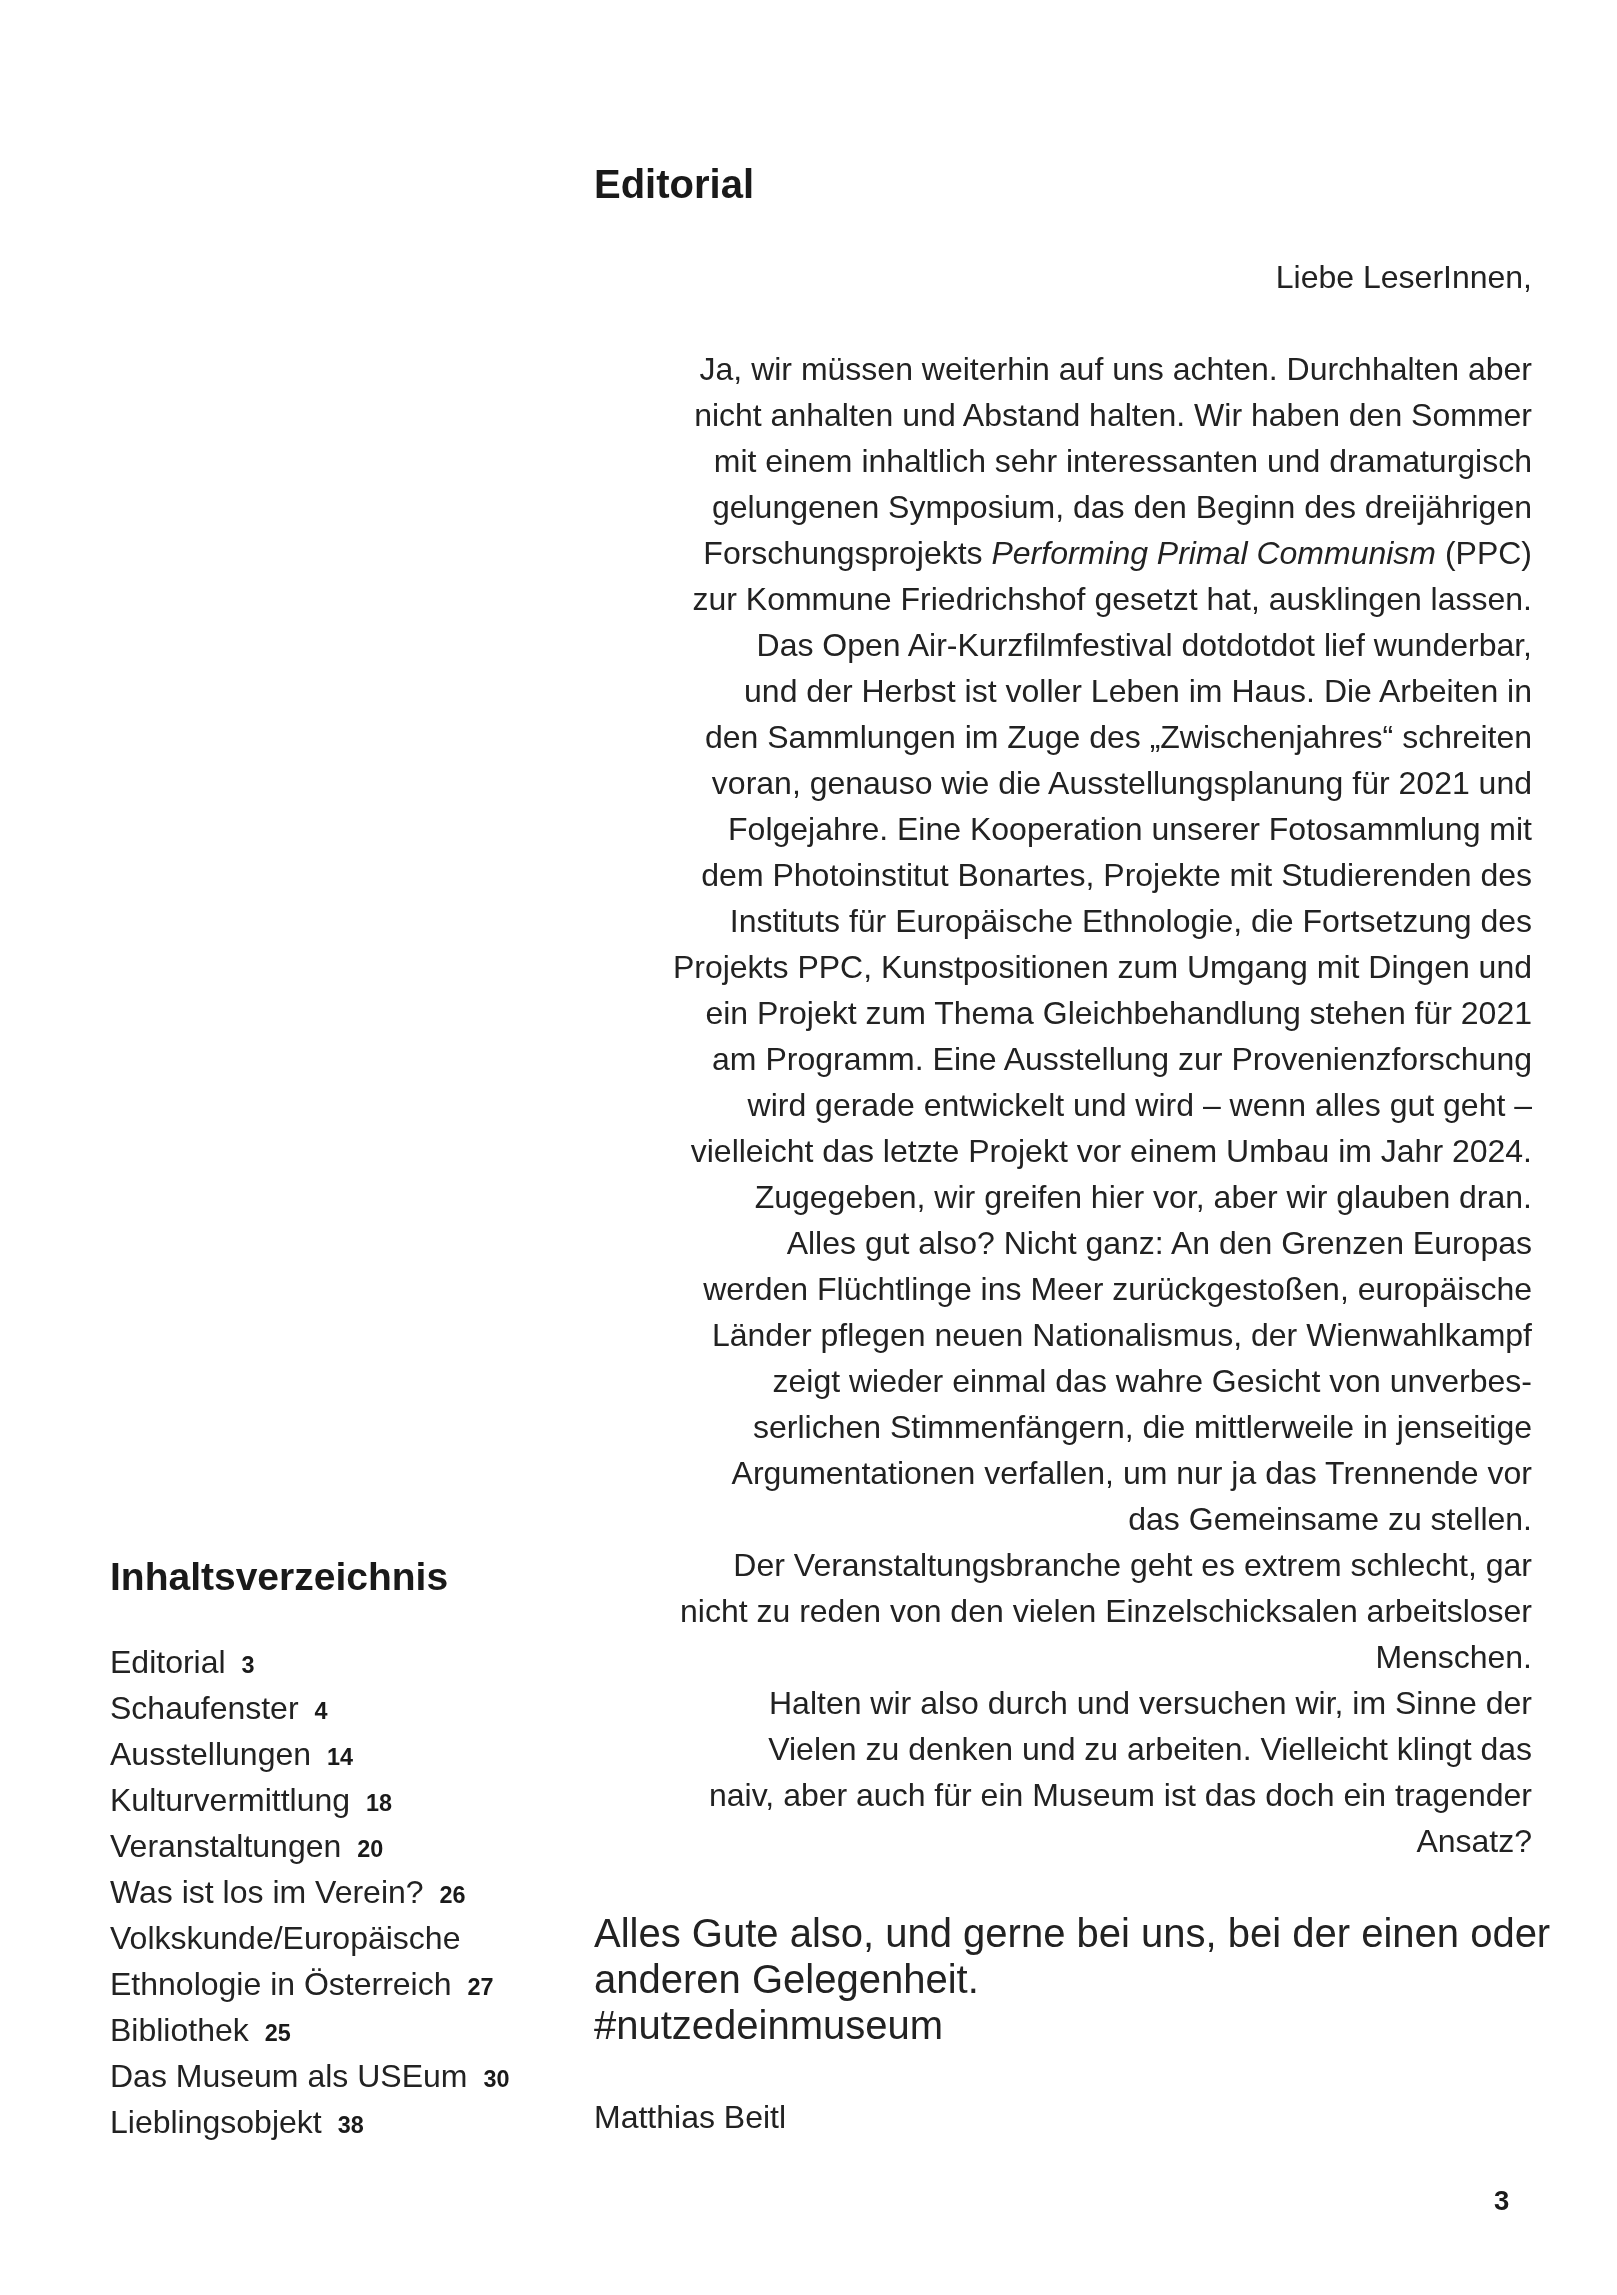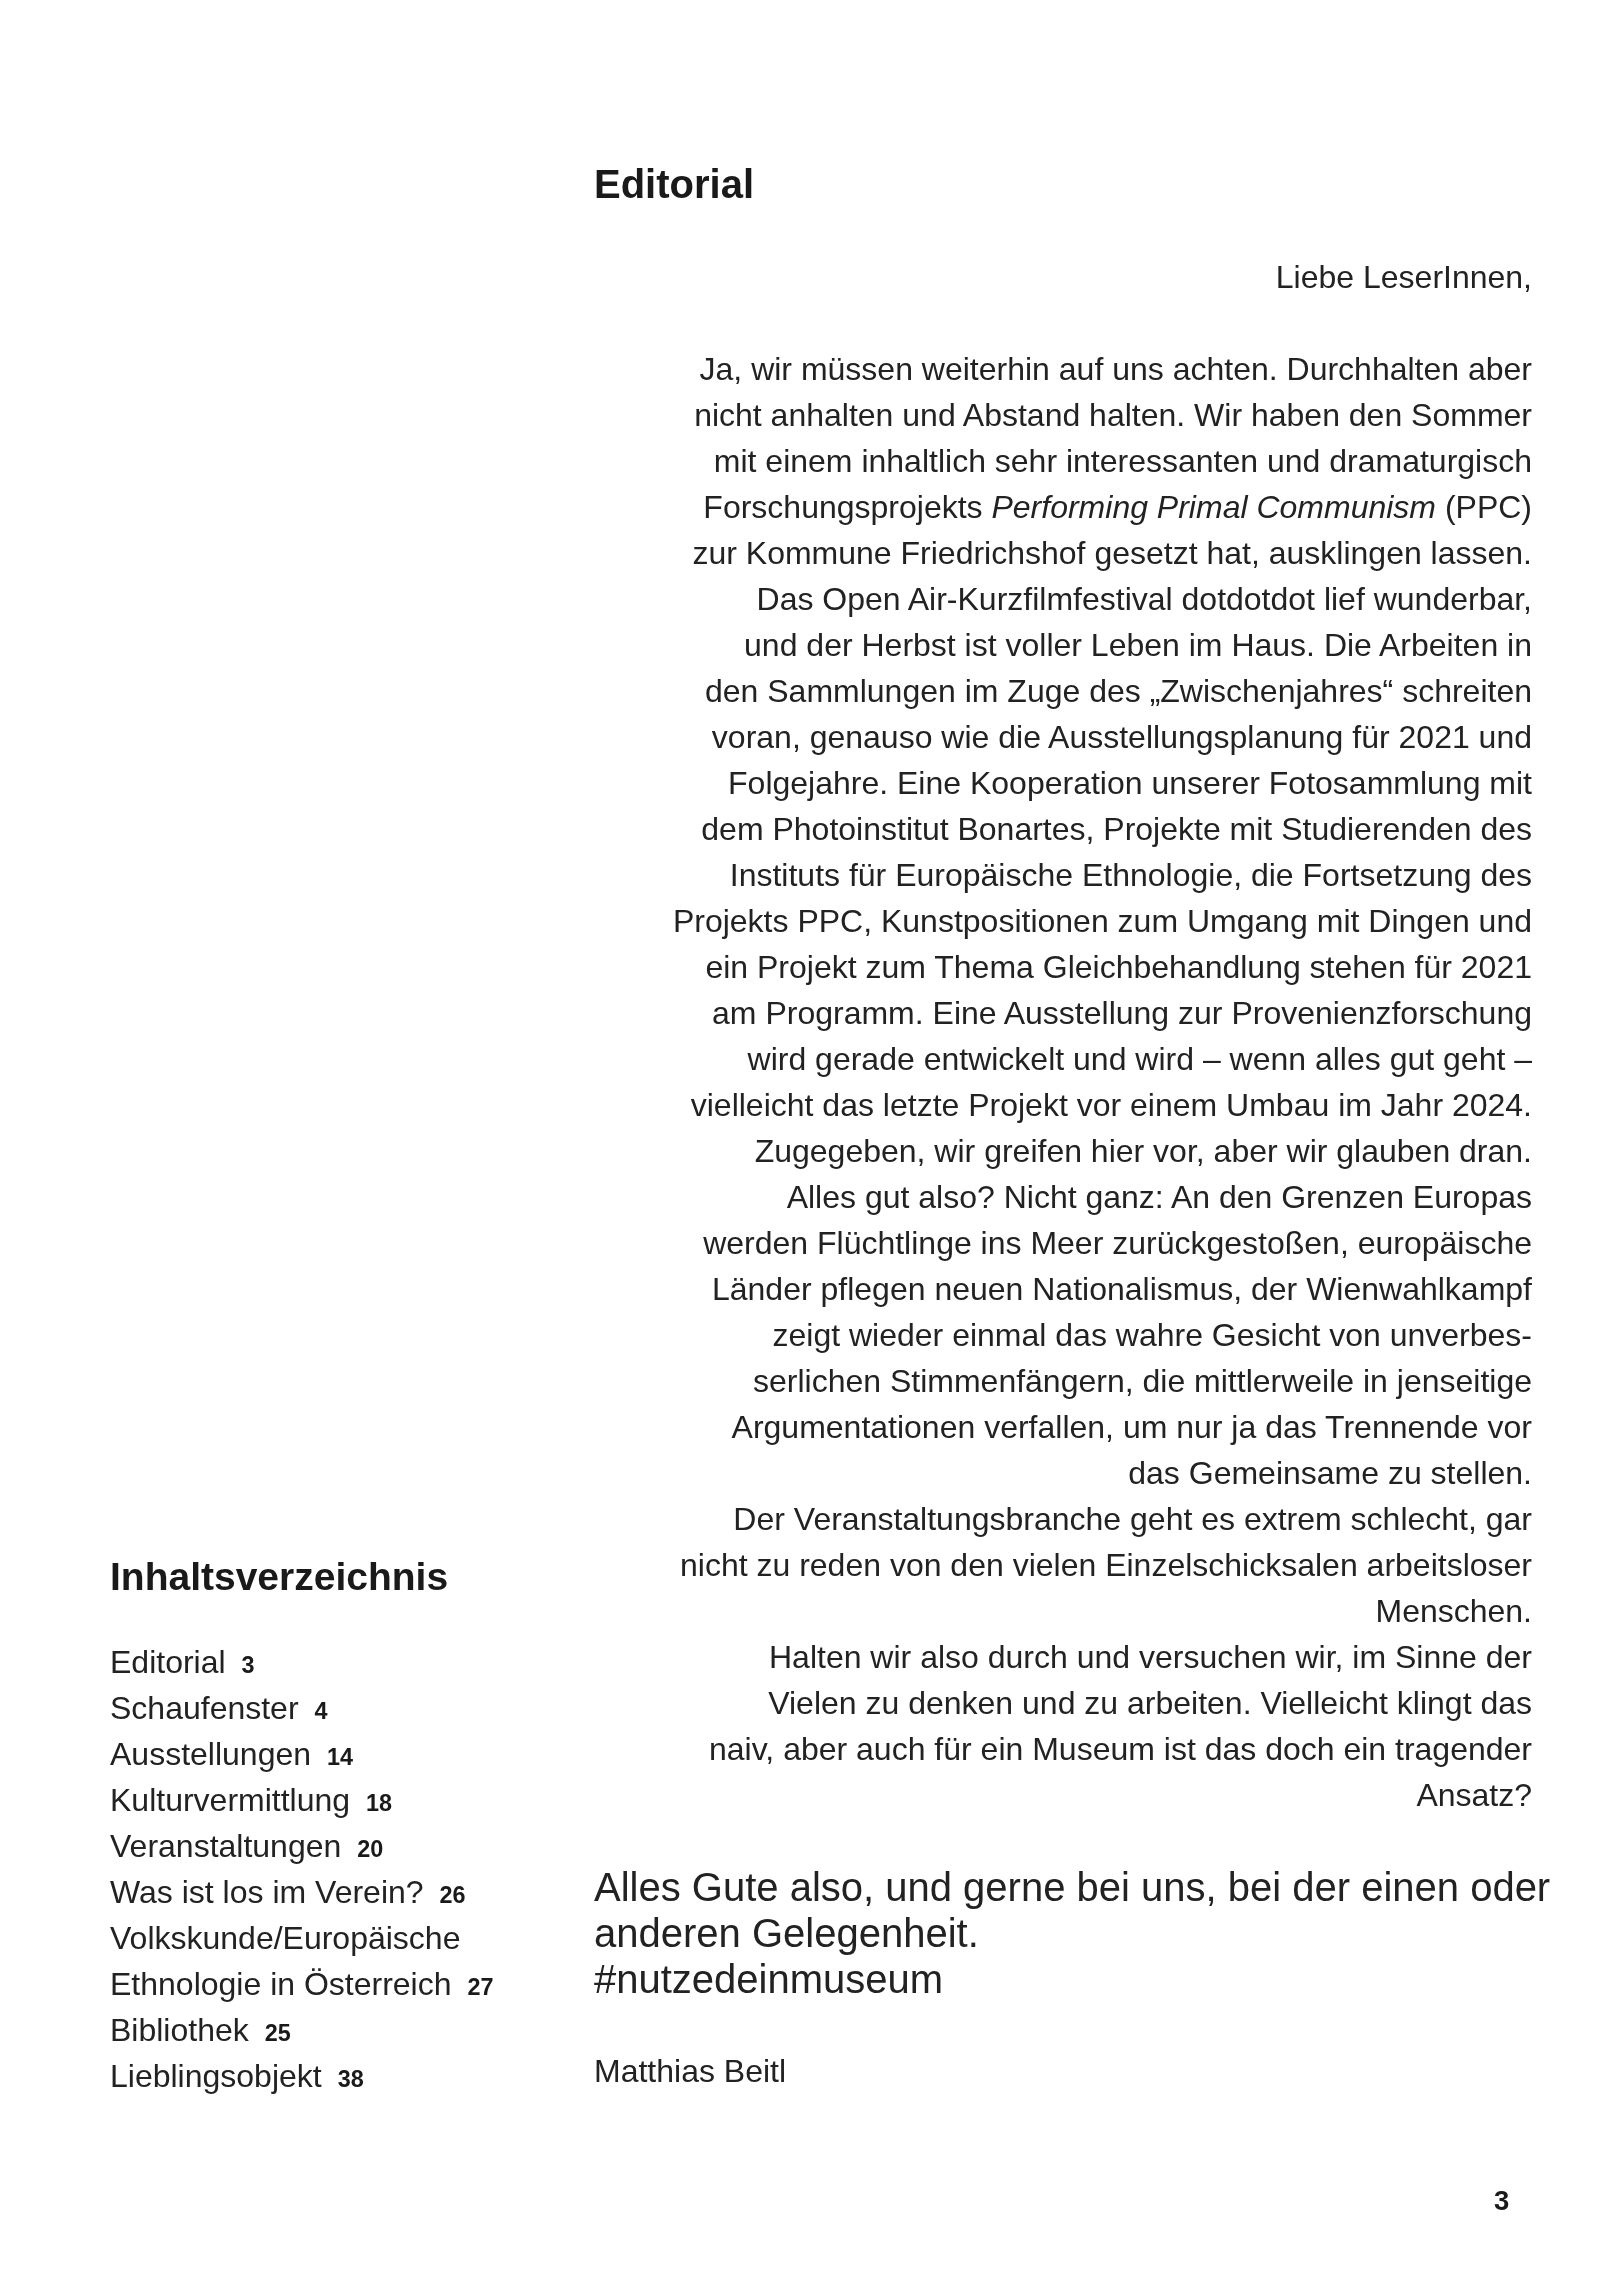--- a/index.html
+++ b/index.html
@@ -128,20 +128,21 @@
 
 <div class="page">
 
   <article class="editorial">
     <h1 class="editorial-title">Editorial</h1>
     <p class="salutation">Liebe LeserInnen,</p>
     <div class="body-text" id="body-text">
         <span class="line">Ja, wir müssen weiterhin auf uns achten. Durchhalten aber</span>
         <span class="line">nicht anhalten und Abstand halten. Wir haben den Sommer</span>
         <span class="line">mit einem inhaltlich sehr interessanten und dramaturgisch</span>
+        <span class="line">gelungenen Symposium, das den Beginn des dreijährigen</span>
         <span class="line"><span>Forschungsprojekts </span><em>Performing Primal Communism</em><span> (PPC)</span></span>
         <span class="line">zur Kommune Friedrichshof gesetzt hat, ausklingen lassen.</span>
         <span class="line indent">Das Open Air-Kurzfilmfestival dotdotdot lief wunderbar,</span>
         <span class="line">und der Herbst ist voller Leben im Haus. Die Arbeiten in</span>
         <span class="line">den Sammlungen im Zuge des „Zwischenjahres“ schreiten</span>
         <span class="line">voran, genauso wie die Ausstellungsplanung für 2021 und</span>
         <span class="line">Folgejahre. Eine Kooperation unserer Fotosammlung mit</span>
         <span class="line">dem Photoinstitut Bonartes, Projekte mit Studierenden des</span>
         <span class="line">Instituts für Europäische Ethnologie, die Fortsetzung des</span>
         <span class="line">Projekts PPC, Kunstpositionen zum Umgang mit Dingen und</span>
@@ -195,20 +196,23 @@
           <span class="line"><span>Was ist los im Verein?</span><span class="toc-page">26</span></span>
         </li>
         <li class="toc-item">
           <span class="line"><span>Volkskunde/Europäische</span></span>
           <span class="line"><span>Ethnologie in Österreich</span><span class="toc-page">27</span></span>
         </li>
         <li class="toc-item">
           <span class="line"><span>Bibliothek</span><span class="toc-page">25</span></span>
         </li>
         <li class="toc-item">
+          <span class="line"><span>Das Museum als USEum</span><span class="toc-page">30</span></span>
+        </li>
+        <li class="toc-item">
           <span class="line"><span>Lieblingsobjekt</span><span class="toc-page">38</span></span>
         </li>
       </ul>
   </nav>
 
   <div class="page-number">3</div>
 </div>
 
 
 </body></html>

